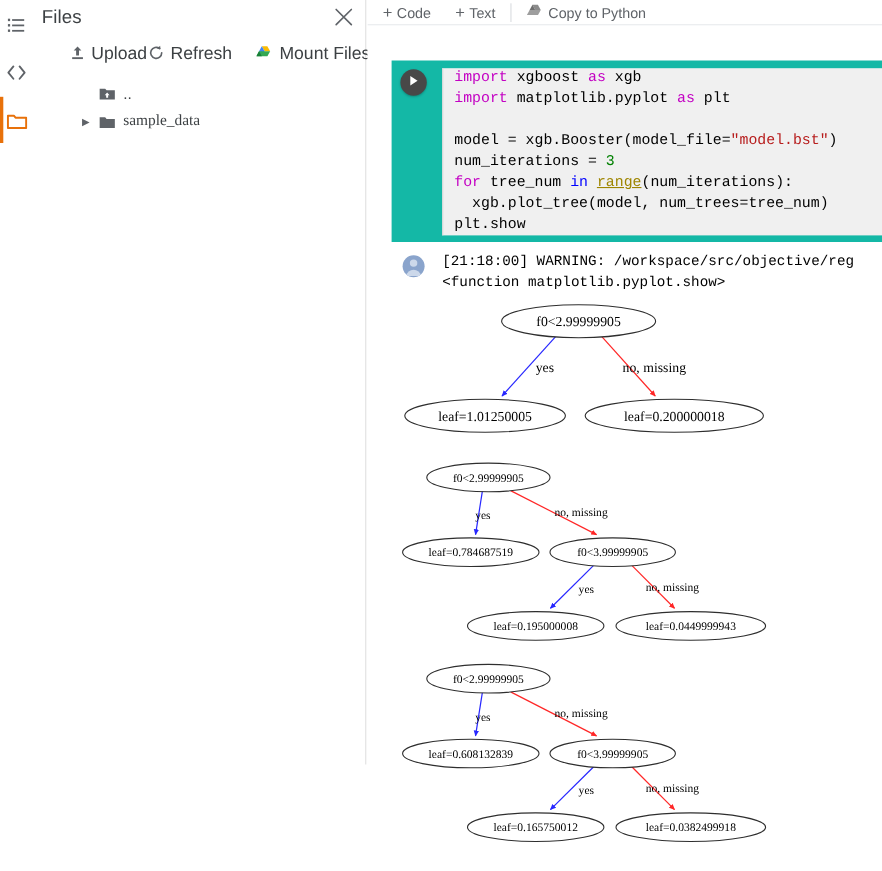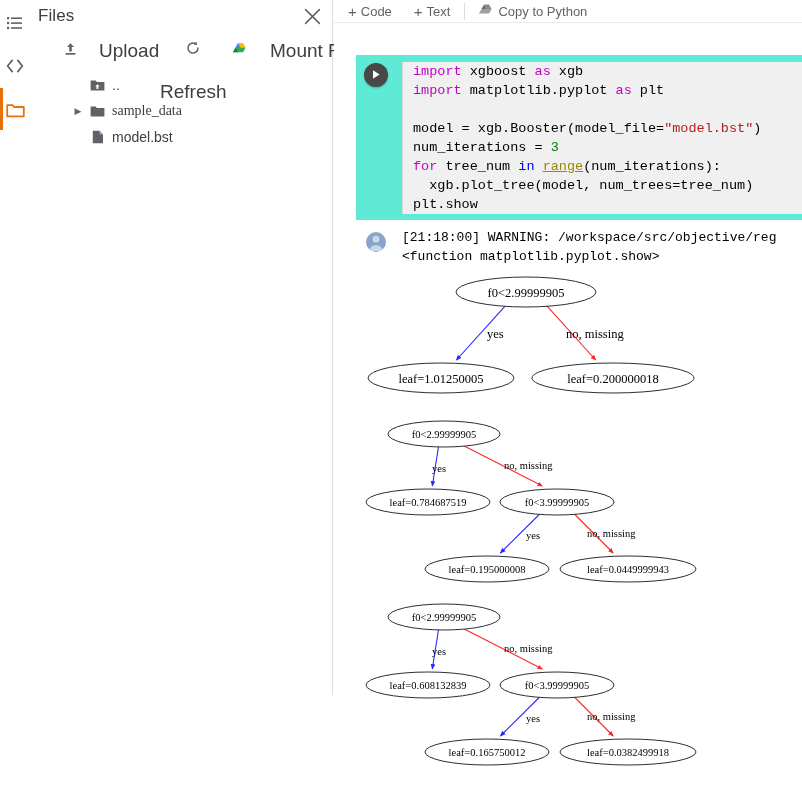--- a/index.html
+++ b/index.html
@@ -47,22 +47,22 @@
     position:absolute; right:8px; top:5px;
     width:26px; height:26px; display:flex; align-items:center; justify-content:center;
     cursor:pointer; border-radius:50%;
   }
 
   .files-toolbar {
     position:absolute; left:0; top:38px; width:303px; height:28px;
   }
   .tb-item {
     position:absolute; top:0; height:24px;
-    display:flex; align-items:center; gap:22px;
-    font-size:19px; color:#3c4043;
+    display:flex; align-items:center; gap:6px;
+    font-size:16px; color:#3c4043;
     cursor:pointer; white-space:nowrap;justify-content:space-between;
   }
   .tb-item .lbl { line-height:1; }
 
   .file-tree {
     position:absolute; left:0; top:72px; width:303px;
   }
   .tree-row {
     position:relative; height:26px;
     display:flex; align-items:center;
@@ -103,21 +103,21 @@
   .md-clip-inner {
     position:relative; top:-7px;
     font-size:14px; color:#212121; white-space:nowrap;
     font-family:"Liberation Serif", serif;
   }
   .md-clip-inner b { font-weight:700; }
 
   
   .code-cell {
     position:absolute; left:22px; top:55px; width:446px; height:165px;
-    background:#5eead4;
+    background:#14b8a6;
   }
   .run-btn {
     position:absolute; left:8px; top:8px;
     width:24px; height:24px; border-radius:50%;
     background:#484848;
     display:flex; align-items:center; justify-content:center;
     cursor:pointer;
     box-shadow:0 1px 2px rgba(0,0,0,.25);
   }
   .code-body {
@@ -212,21 +212,21 @@
       <div class="tb-item" style="left:34px;">
         <span>
           <svg width="13" height="14" viewBox="0 0 13 14">
             <path d="M6.5 1.2 L10 5 H7.8 V9.4 H5.2 V5 H3 Z" fill="#5f6368"></path>
             <rect x="1.6" y="11" width="9.8" height="1.7" fill="#5f6368"></rect>
           </svg>
         </span>
         <span class="lbl">Upload</span>
       </div>
 
-      <div class="tb-item" style="left:130px;flex-direction:column;">
+      <div class="tb-item" style="left:105px;">
         <span>
           <svg width="14" height="14" viewBox="0 0 14 14">
             <path d="M12 7 A5 5 0 1 1 10.1 3.1" fill="none" stroke="#5f6368" stroke-width="1.5" stroke-linecap="round"></path>
             <path d="M10.6 0.6 L10.9 3.8 L7.7 3.4 Z" fill="#5f6368"></path>
           </svg>
         </span>
         <span class="lbl">Refresh</span>
       </div>
 
       <div class="tb-item" style="left:203px;">
@@ -257,29 +257,20 @@
       <div class="tree-row">
         <span class="tw-twisty" style="left:42px;">▶</span>
         <span class="tw-icon" style="left:60px;">
           <svg width="15" height="13" viewBox="0 0 15 13">
             <path d="M0.6 1.6 h5 l1.3 1.5 h7.5 v8.3 h-13.8 z" fill="#5f6368"></path>
           </svg>
         </span>
         <span class="tw-label" style="left:82px;font-family:Liberation Serif, serif;">sample_data</span>
       </div>
 
-      <div class="tree-row">
-        <span class="tw-icon" style="left:62px;">
-          <svg width="12" height="14" viewBox="0 0 12 14">
-            <path d="M0.8 0.8 h6.6 l3.6 3.6 v8.8 h-10.2 z" fill="#5f6368"></path>
-            <path d="M7.4 0.8 v3.6 h3.6 z" fill="#9aa0a6"></path>
-          </svg>
-        </span>
-        <span class="tw-label" style="left:82px;">model.bst</span>
-      </div>
     </div>
   </div>
 
   <div class="notebook">
 
     <div class="nb-toolbar">
       <div class="nb-tb-btn" style="margin-left:10px;">
         <span class="nb-tb-plus">+</span>
         <span>Code</span>
       </div>

